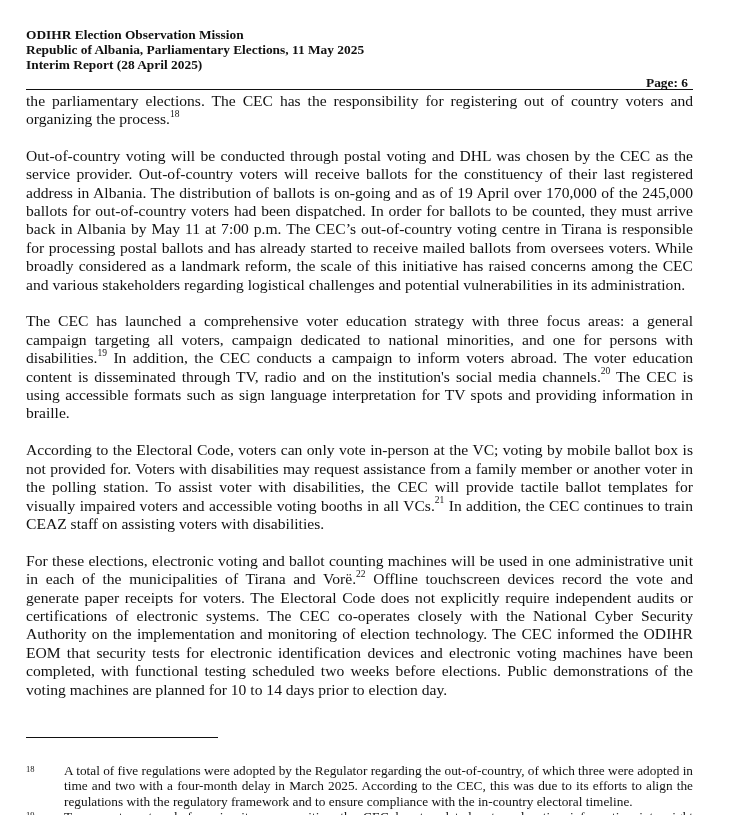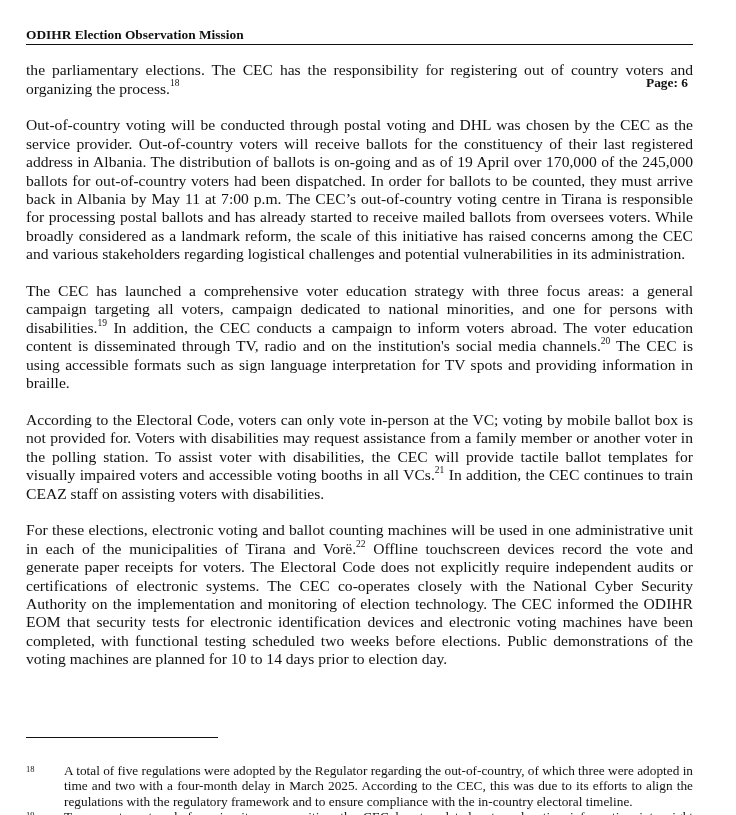--- a/index.html
+++ b/index.html
@@ -20,39 +20,39 @@
     left: 26px;
     top: 0;
     width: 667px;
   }
   .header {
     position: relative;
     margin-top: 27px;
     font-weight: bold;
     font-size: 13.4px;
     line-height: 15.2px;
-    padding-bottom: 2px;
+    padding-bottom: 16px;
     border-bottom: 1.5px solid #111;
   }
   .header .line { display: block; white-space: nowrap; }
   .header .page-num {
     position: absolute;
     right: 5px;
     top: 0;
     margin-top: 48px;
   }
   .body-text {
     font-size: 15.6px;
     line-height: 18.4px;
     text-align: justify;
   }
   .para {
     margin: 0 0 18.4px 0;
   }
-  .para.first { margin-top: 16px; }
+  .para.first { margin-top: 2px; }
   sup {
     font-size: 9.5px;
     line-height: 0;
     position: relative;
     top: -1px;
     vertical-align: super;
   }
   .fn-rule {
     position: absolute;
     left: 26px;
@@ -81,20 +81,22 @@
     font-size: 8.5px;
   }
 </style>
 </head>
 <body>
 
 <div class="page">
 
   <div class="header">
     <span class="line">ODIHR Election Observation Mission</span>
+    <span class="line">Republic of Albania, Parliamentary Elections, 11 May 2025</span>
+    <span class="line">Interim Report (28 April 2025)</span>
     <span class="page-num">Page: 6</span>
   </div>
 
   <div class="body-text">
     <p class="para first"><span>the parliamentary elections. The CEC has the responsibility for registering out of country voters and organizing the process.</span><sup>18</sup></p>
 
     <p class="para">Out-of-country voting will be conducted through postal voting and DHL was chosen by the CEC as the service provider. Out-of-country voters will receive ballots for the constituency of their last registered address in Albania. The distribution of ballots is on-going and as of 19 April over 170,000 of the 245,000 ballots for out-of-country voters had been dispatched. In order for ballots to be counted, they must arrive back in Albania by May 11 at 7:00 p.m. The CEC’s out-of-country voting centre in Tirana is responsible for processing postal ballots and has already started to receive mailed ballots from oversees voters. While broadly considered as a landmark reform, the scale of this initiative has raised concerns among the CEC and various stakeholders regarding logistical challenges and potential vulnerabilities in its administration.</p>
 
     <p class="para"><span>The CEC has launched a comprehensive voter education strategy with three focus areas: a general campaign targeting all voters, campaign dedicated to national minorities, and one for persons with disabilities.</span><sup>19</sup><span> In addition, the CEC conducts a campaign to inform voters abroad. The voter education content is disseminated through TV, radio and on the institution's social media channels.</span><sup>20</sup><span> The CEC is using accessible formats such as sign language interpretation for TV spots and providing information in braille.</span></p>
 

